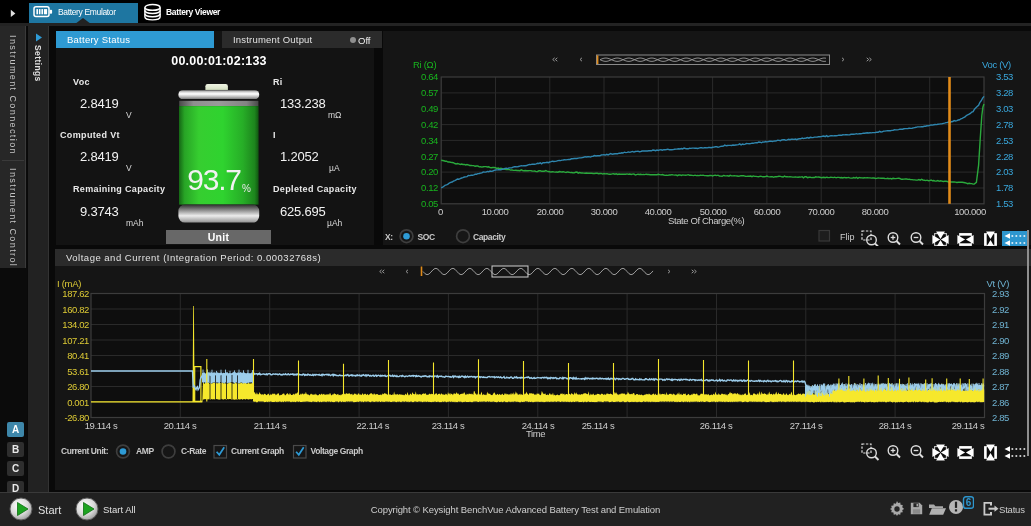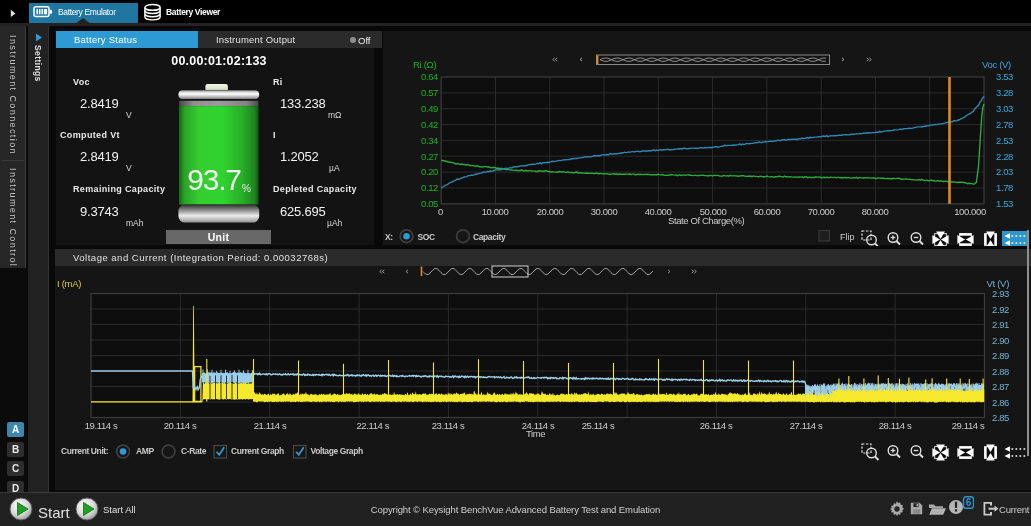--- a/index.html
+++ b/index.html
@@ -1,17 +1,17 @@
 <!DOCTYPE html>
 <html><head><meta charset="utf-8"><style>
 *{margin:0;padding:0;box-sizing:border-box}
 html,body{width:1031px;height:526px;background:#090909;font-family:"Liberation Sans",sans-serif;overflow:hidden}
 .abs{position:absolute}
 .vtext{writing-mode:vertical-rl;letter-spacing:0.2px}
-.hdr{height:17px;background:#2b2b2b;color:#e2e2e2;font-size:9.5px;letter-spacing:-0.2px;line-height:17px;padding-left:18px}
+.hdr{height:17px;background:#2b2b2b;color:#e2e2e2;font-size:9.5px;letter-spacing:-0.2px;line-height:17px;padding-left:11px}
 .lbl{font-size:9px;font-weight:bold;color:#e8e8e8;letter-spacing:0.35px}
 .val{font-size:13px;color:#f2f2f2;letter-spacing:-0.2px}
 .unit{font-size:8.5px;color:#d8d8d8}
 .ctl{font-size:8.5px;font-weight:bold;color:#c9c9c9;letter-spacing:-0.4px}
 .tick{font-size:9.5px;color:#cdcdcd;letter-spacing:-0.4px}
 </style></head><body>
 <div class="abs" style="left:0;top:0;width:1031px;height:526px;background:#090909">
 
 <div class="abs" style="left:0;top:0;width:1031px;height:26px;background:#000"></div>
 <div class="abs" style="left:0;top:22.5px;width:1031px;height:3.5px;background:#232323"></div>
@@ -50,21 +50,21 @@
 <div class="abs" style="left:7px;top:480.5px;width:17px;height:15px;background:#2e2e2e;border-radius:2px;color:#e8e8e8;font-size:10px;font-weight:bold;text-align:center;line-height:15px">D</div>
 
 <div class="abs" style="left:28px;top:26px;width:21px;height:466px;background:#222;border-right:1px solid #333"></div>
 <svg class="abs" style="left:35px;top:33px" width="8" height="9">
       <polygon points="1,0.5 7,4.5 1,8.5" fill="#2e9bd6"></polygon>
     </svg>
 <div class="abs vtext" style="left:33px;top:45px;font-size:8.5px;font-weight:bold;color:#e0e0e0;letter-spacing:0.4px">Settings</div>
 
 <div class="abs" style="left:56px;top:31px;width:318px;height:214px;background:#131313"></div>
 <div class="abs hdr" style="left:56px;top:31px;width:158px;background:#2e9ad3;color:#fff;letter-spacing:0.25px">Battery Status</div>
-<div class="abs hdr" style="left:198px;top:31px;width:184px;letter-spacing:0.2px">Instrument Output</div>
+<div class="abs hdr" style="left:222px;top:31px;width:160px;letter-spacing:0.2px">Instrument Output</div>
 <div class="abs" style="left:349.5px;top:36.5px;width:6.5px;height:6.5px;border-radius:50%;background:#8f8f8f"></div>
 <div class="abs" style="left:358px;top:34.5px;font-size:9.5px;color:#f0f0f0">Off</div>
 <div class="abs" style="left:60px;top:54px;width:318px;text-align:center;font-size:12.5px;font-weight:bold;color:#fff;letter-spacing:0.2px">00.00:01:02:133</div>
 <div class="abs lbl" style="left:73px;top:77px">Voc</div>
 <div class="abs val" style="left:80px;top:96px">2.8419</div>
 <div class="abs unit" style="left:126px;top:110px">V</div>
 <div class="abs lbl" style="left:60px;top:130px">Computed Vt</div>
 <div class="abs val" style="left:80px;top:149px">2.8419</div>
 <div class="abs unit" style="left:126px;top:163px">V</div>
 <div class="abs lbl" style="left:73px;top:184px">Remaining Capacity</div>
@@ -258,20 +258,21 @@
       <rect x="929.3" y="197.6" width="2.4" height="11.8" fill="#fff"></rect>
       <rect x="939.3" y="197.6" width="2.4" height="11.8" fill="#fff"></rect>
       <polygon points="931.1,195.4 939.9,195.4 935.5,203.1" fill="#fff"></polygon>
       <polygon points="931.1,211.6 939.9,211.6 935.5,203.9" fill="#fff"></polygon>
       <polygon points="949.5,200 955,197.2 955,202.8" fill="#fff"></polygon>
       <line x1="956.5" y1="200" x2="971.5" y2="200" stroke="#fff" stroke-width="1.7" stroke-dasharray="1.7 2.3"></line>
       <polygon points="949.5,207 955,204.2 955,209.8" fill="#fff"></polygon>
       <line x1="956.5" y1="207" x2="971.5" y2="207" stroke="#fff" stroke-width="1.7" stroke-dasharray="1.7 2.3"></line>
     </svg>
 <div class="abs" style="left:57px;top:278px;font-size:9.5px;color:#ddca35;letter-spacing:-0.3px">I (mA)</div>
+<div class="abs" style="left:49px;top:286.2px;width:40px;text-align:right;font-size:9.5px;color:#ddca35;letter-spacing:-0.4px;line-height:15.5px">187.62<br>160.82<br>134.02<br>107.21<br>80.41<br>53.61<br>26.80<br>0.001<br>-26.80</div>
 <div class="abs" style="left:975px;top:278px;width:34px;text-align:right;font-size:9.5px;color:#6fb3d2;letter-spacing:-0.3px">Vt (V)</div>
 <div class="abs" style="left:987px;top:286.2px;width:22px;text-align:right;font-size:9.5px;color:#6fb3d2;letter-spacing:-0.4px;line-height:15.5px">2.93<br>2.92<br>2.91<br>2.90<br>2.89<br>2.88<br>2.87<br>2.86<br>2.85</div>
 <div class="abs tick" style="left:71px;top:419.5px;width:60px;text-align:center">19.114 s</div>
     <div class="abs tick" style="left:150px;top:419.5px;width:60px;text-align:center">20.114 s</div>
     <div class="abs tick" style="left:240px;top:419.5px;width:60px;text-align:center">21.114 s</div>
     <div class="abs tick" style="left:329px;top:419.5px;width:60px;text-align:right">22.114 s</div>
     <div class="abs tick" style="left:418px;top:419.5px;width:60px;text-align:center">23.114 s</div>
     <div class="abs tick" style="left:508px;top:419.5px;width:60px;text-align:center">24.114 s</div>
     <div class="abs tick" style="left:568px;top:419.5px;width:60px;text-align:center">25.114 s</div>
     <div class="abs tick" style="left:686px;top:419.5px;width:60px;text-align:center">26.114 s</div>
@@ -292,21 +293,21 @@
       <defs>
         <radialGradient id="sb1" cx="0.4" cy="0.35" r="0.75">
           <stop offset="0" stop-color="#ffffff"></stop>
           <stop offset="0.55" stop-color="#d9d9d9"></stop>
           <stop offset="1" stop-color="#8f8f8f"></stop>
         </radialGradient>
       </defs>
       <circle cx="13" cy="13" r="11" fill="url(#sb1)" stroke="#5a5a5a" stroke-width="1"></circle>
       <polygon points="9.5,6.5 20,13 9.5,19.5" fill="#1da321" stroke="#0d6d12" stroke-width="0.8"></polygon>
     </svg>
-<div class="abs" style="left:38px;top:504px;font-size:15px;color:#e0e0e0">Start</div>
+<div class="abs" style="left:38px;top:504px;font-size:11px;color:#e0e0e0">Start</div>
 <svg width="26" height="26" style="position:absolute;left:74px;top:496px">
       <defs>
         <radialGradient id="sb2" cx="0.4" cy="0.35" r="0.75">
           <stop offset="0" stop-color="#ffffff"></stop>
           <stop offset="0.55" stop-color="#d9d9d9"></stop>
           <stop offset="1" stop-color="#8f8f8f"></stop>
         </radialGradient>
       </defs>
       <circle cx="13" cy="13" r="11" fill="url(#sb2)" stroke="#5a5a5a" stroke-width="1"></circle>
       <polygon points="9.5,6.5 20,13 9.5,19.5" fill="#1da321" stroke="#0d6d12" stroke-width="0.8"></polygon>
@@ -332,14 +333,14 @@
       <rect x="6.9" y="5.7" width="2.2" height="6.2" fill="#222"></rect>
       <rect x="6.9" y="13.3" width="2.2" height="2.2" fill="#222"></rect>
       <rect x="15.5" y="0.8" width="10" height="11.5" rx="2.4" fill="none" stroke="#2d96ce" stroke-width="1.4"></rect>
       <text x="20.5" y="10" text-anchor="middle" font-family="Liberation Sans, sans-serif" font-size="10" font-weight="bold" fill="#2d96ce">6</text>
     </svg>
     <svg width="17" height="16" style="position:absolute;left:982px;top:501px">
       <path d="M10,1 H1.5 V14.5 H10 V11 H8 V12.7 H3.3 V2.8 H8 V4.5 H10 Z" fill="#c9c9c9"></path>
       <line x1="6.5" y1="7.7" x2="13.5" y2="7.7" stroke="#c9c9c9" stroke-width="2"></line>
       <polygon points="12.5,4.6 16.5,7.7 12.5,10.8" fill="#c9c9c9"></polygon>
     </svg>
-<div class="abs" style="left:999px;top:504px;font-size:9.5px;color:#ccc;letter-spacing:-0.2px">Current</div>
+<div class="abs" style="left:999px;top:504px;font-size:9.5px;color:#ccc;letter-spacing:-0.2px">Status</div>
 
 </div>
 </body></html>

